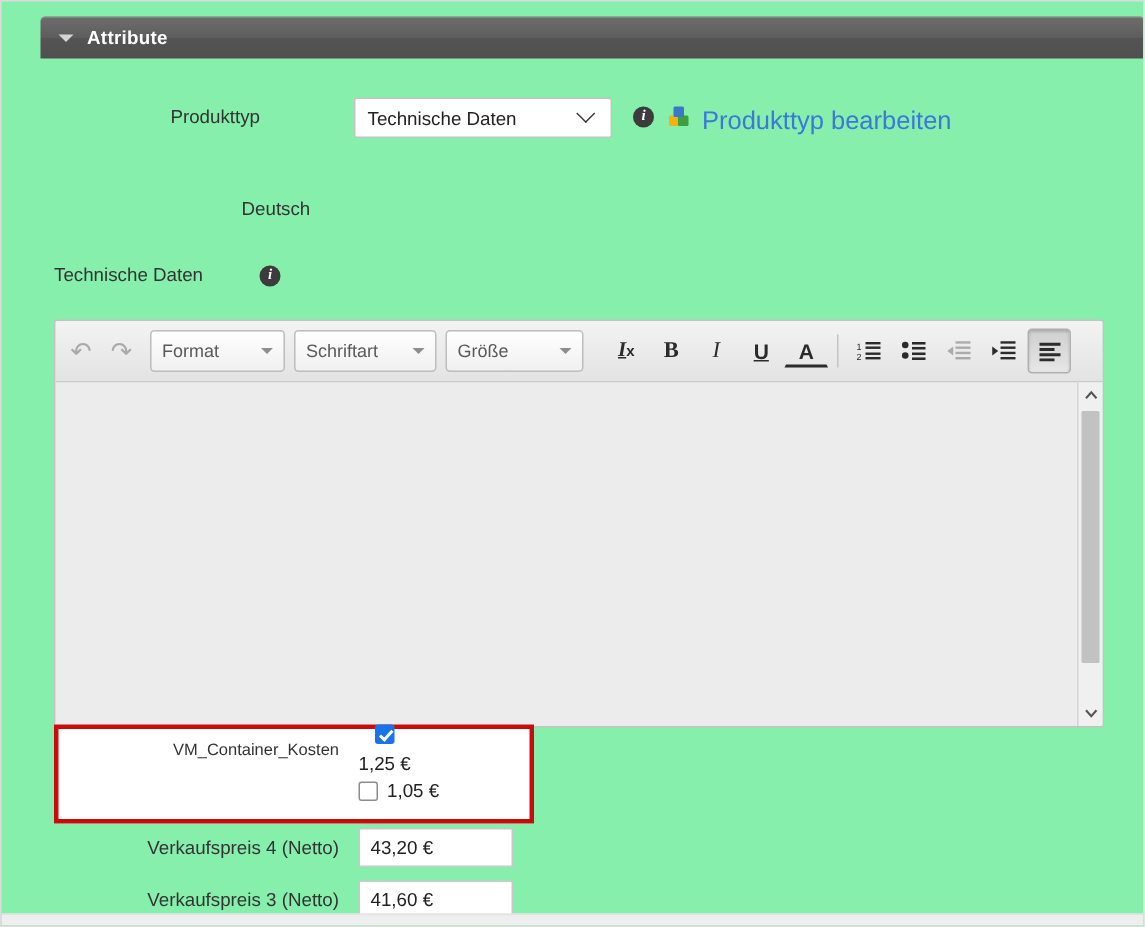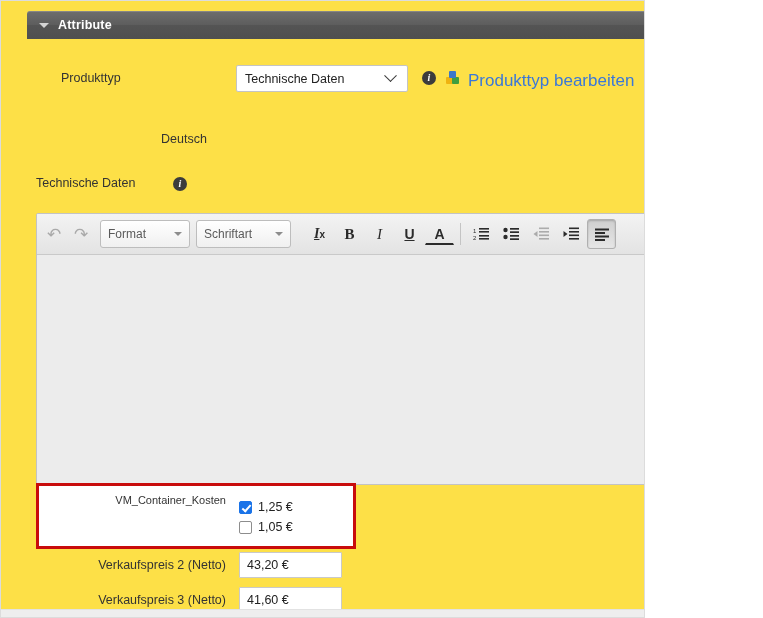--- a/index.html
+++ b/index.html
@@ -5,22 +5,22 @@
   * { box-sizing: border-box; }
   html, body {
     margin: 0; padding: 0;
     width: 763px; height: 618px;
     background: #ffffff;
     font-family: "Liberation Sans", sans-serif;
     overflow: hidden;
   }
   #page {
     position: relative;
-    width: 645px; height: 618px;
-    background: #fde047;
+    width: 763px; height: 618px;
+    background: #86efac;
     border: 1px solid #dcdcdc;
     overflow: hidden;
   }
 
   
   .section-header {
     position: absolute;
     left: 26px; top: 10px;
     width: 736px; height: 28px;
     background: linear-gradient(to bottom, #6d6d6d 0%, #5d5d5d 50%, #545454 51%, #4f4f4f 100%);
@@ -41,21 +41,21 @@
     font-size: 12.5px;
     font-weight: bold;
     letter-spacing: .2px;
   }
 
   
   .row-label {
     position: absolute;
     font-size: 12.5px;
     color: #333333;
-    text-align: left;
+    text-align: center;
     white-space: nowrap;
   }
 
   .select-box {
     position: absolute;
     left: 235px; top: 64px;
     width: 172px; height: 27px;
     border: 1px solid #c4c4c4;
     background: #ffffff;
     border-radius: 2px;
@@ -249,21 +249,21 @@
   }
   .cb-row {
     position: absolute;
     left: 238px;
     display: flex; align-items: center;
     gap: 6px;
     font-size: 12.5px;
     color: #222222;
     cursor: pointer;
   }
-  .cb-row.r1 { top: 499px; }
+  .cb-row.r1 { top: 482px; flex-direction: column; }
   .cb-row.r2 { top: 519px; }
   .cbox {
     width: 13px; height: 13px;
     border: 1px solid #8d8d8d;
     background: #ffffff;
     border-radius: 2px;
     display: inline-block;
     position: relative;
     flex: none;
   }
@@ -347,20 +347,24 @@
     <div class="editor-toolbar">
       <div class="tb-arrow">↶</div>
       <div class="tb-arrow">↷</div>
 
       <div class="tb-combo" style="min-width:90px">
         <span>Format</span>
         <span class="tri"></span>
       </div>
       <div class="tb-combo" style="min-width:95px">
         <span>Schriftart</span>
+        <span class="tri"></span>
+      </div>
+      <div class="tb-combo" style="min-width:92px">
+        <span>Größe</span>
         <span class="tri"></span>
       </div>
 
       <div style="width:12px"></div>
 
       <div class="tb-btn">
         <span style="font-style:italic;font-weight:bold;text-decoration:underline;font-family:'Liberation Serif',serif;">I</span>
           <span style="font-size:10px;font-weight:bold;">x</span>
       </div>
       <div class="tb-btn" style="font-weight:bold;font-family:'Liberation Serif',serif;font-size:15px;">B</div>
@@ -444,21 +448,21 @@
 
   <div class="cb-row r1">
     <span class="cbox checked"></span>
     <span>1,25 €</span>
   </div>
   <div class="cb-row r2">
     <span class="cbox"></span>
     <span>1,05 €</span>
   </div>
 
-  <div class="price-label" style="left:60px; top:557px;">Verkaufspreis 2 (Netto)</div>
+  <div class="price-label" style="left:60px; top:557px;">Verkaufspreis 4 (Netto)</div>
   <div class="price-input" style="top:551px;">
     <span>43,20 €</span>
   </div>
 
   <div class="price-label" style="left:60px; top:592px;">Verkaufspreis 3 (Netto)</div>
   <div class="price-input" style="top:586px;">
     <span>41,60 €</span>
   </div>
 
   <div class="bottom-strip"></div>

